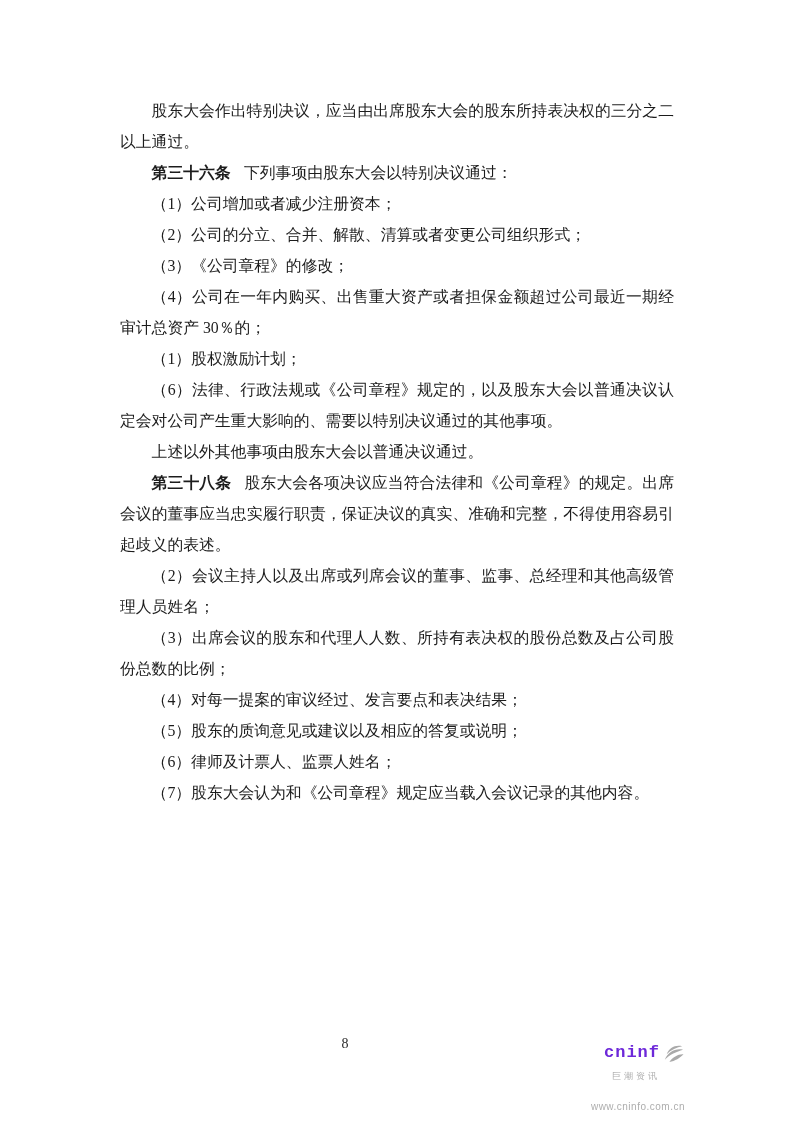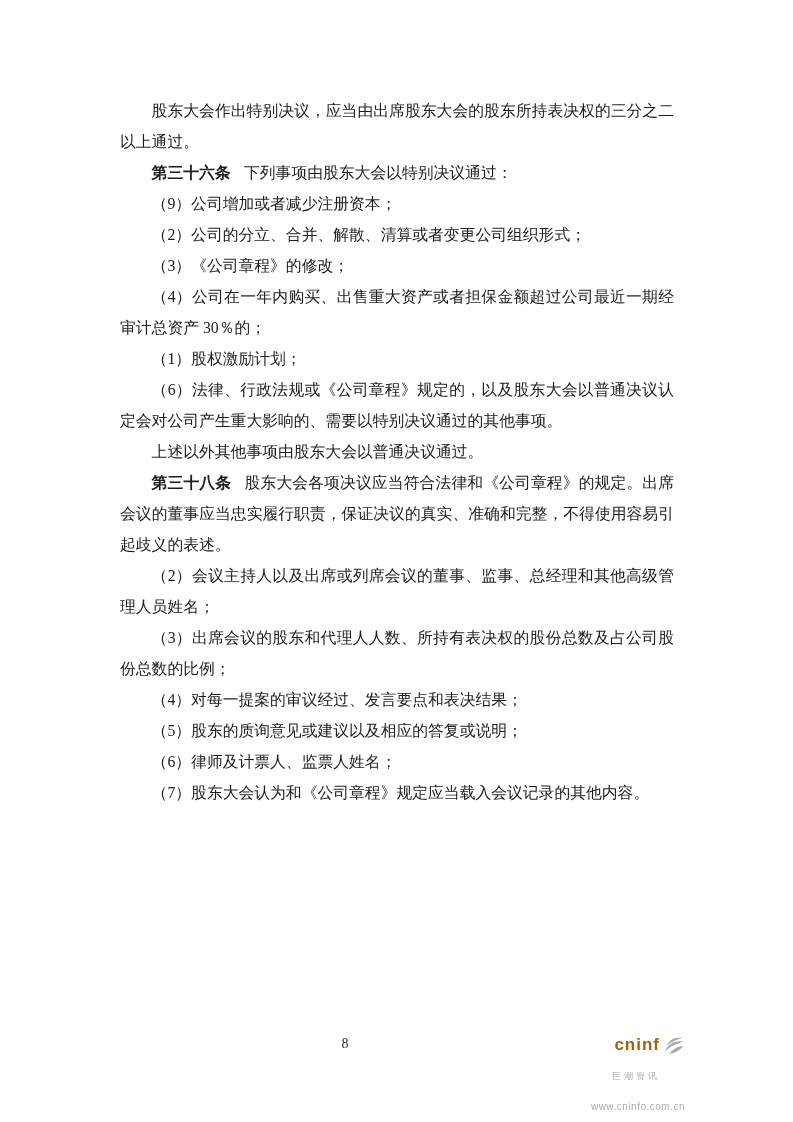--- a/index.html
+++ b/index.html
@@ -57,32 +57,33 @@
     display: flex;
     align-items: center;
     justify-content: flex-end;
     gap: 2px;
     line-height: 18px;
   }
   .brand-name {
     font-size: 17px;
     font-weight: bold;
     letter-spacing: 1px;
-    color: #a16207;
+    color: #6d28d9;
+    font-family: Liberation Mono, monospace;
   }
   .brand-icon {
     width: 23px;
     height: 20px;
     display: block;
   }
   .brand-cn {
     font-size: 9px;
     letter-spacing: 3px;
     line-height: 10px;
-    margin-top: 16px;
+    margin-top: 8px;
     padding-right: 25px;
     color: #adadad;
   }
   .brand-url {
     font-size: 10px;
     line-height: 12px;
     margin-top: 20px;
     letter-spacing: 0.5px;
     color: #adadad;
   }
@@ -90,21 +91,21 @@
 </head>
 <body>
 
 <div class="page">
 
   <div class="content">
     <p class="para">股东大会作出特别决议，应当由出席股东大会的股东所持表决权的三分之二以上通过。</p>
 
     <p class="para"><span class="article-label">第三十六条</span><span>下列事项由股东大会以特别决议通过：</span></p>
 
-    <p class="para">（9）公司增加或者减少注册资本；</p>
+    <p class="para">（1）公司增加或者减少注册资本；</p>
     <p class="para">（2）公司的分立、合并、解散、清算或者变更公司组织形式；</p>
     <p class="para">（3）《公司章程》的修改；</p>
     <p class="para">（4）公司在一年内购买、出售重大资产或者担保金额超过公司最近一期经审计总资产 30％的；</p>
     <p class="para">（1）股权激励计划；</p>
     <p class="para">（6）法律、行政法规或《公司章程》规定的，以及股东大会以普通决议认定会对公司产生重大影响的、需要以特别决议通过的其他事项。</p>
     <p class="para">上述以外其他事项由股东大会以普通决议通过。</p>
 
 
     <p class="para"><span class="article-label">第三十八条</span><span>股东大会各项决议应当符合法律和《公司章程》的规定。出席会议的董事应当忠实履行职责，保证决议的真实、准确和完整，不得使用容易引起歧义的表述。</span></p>
 

